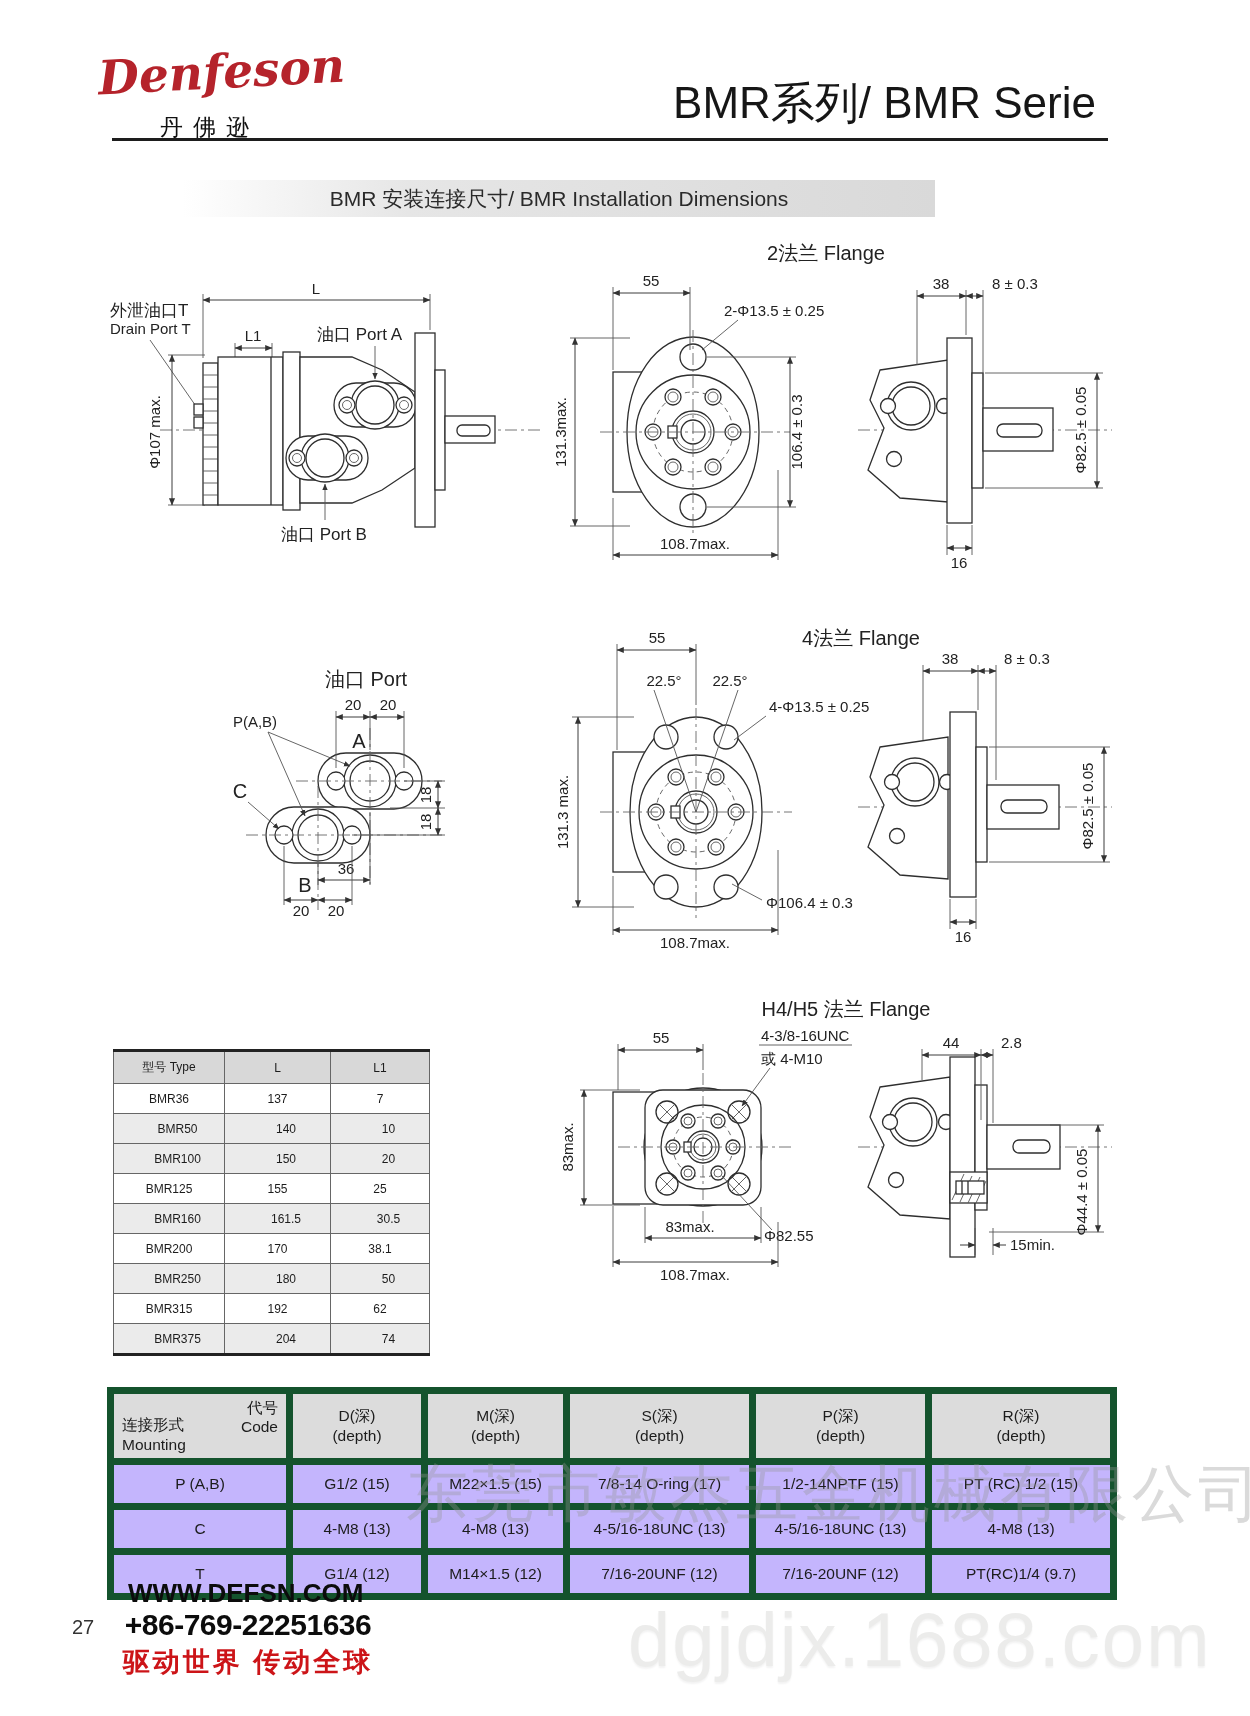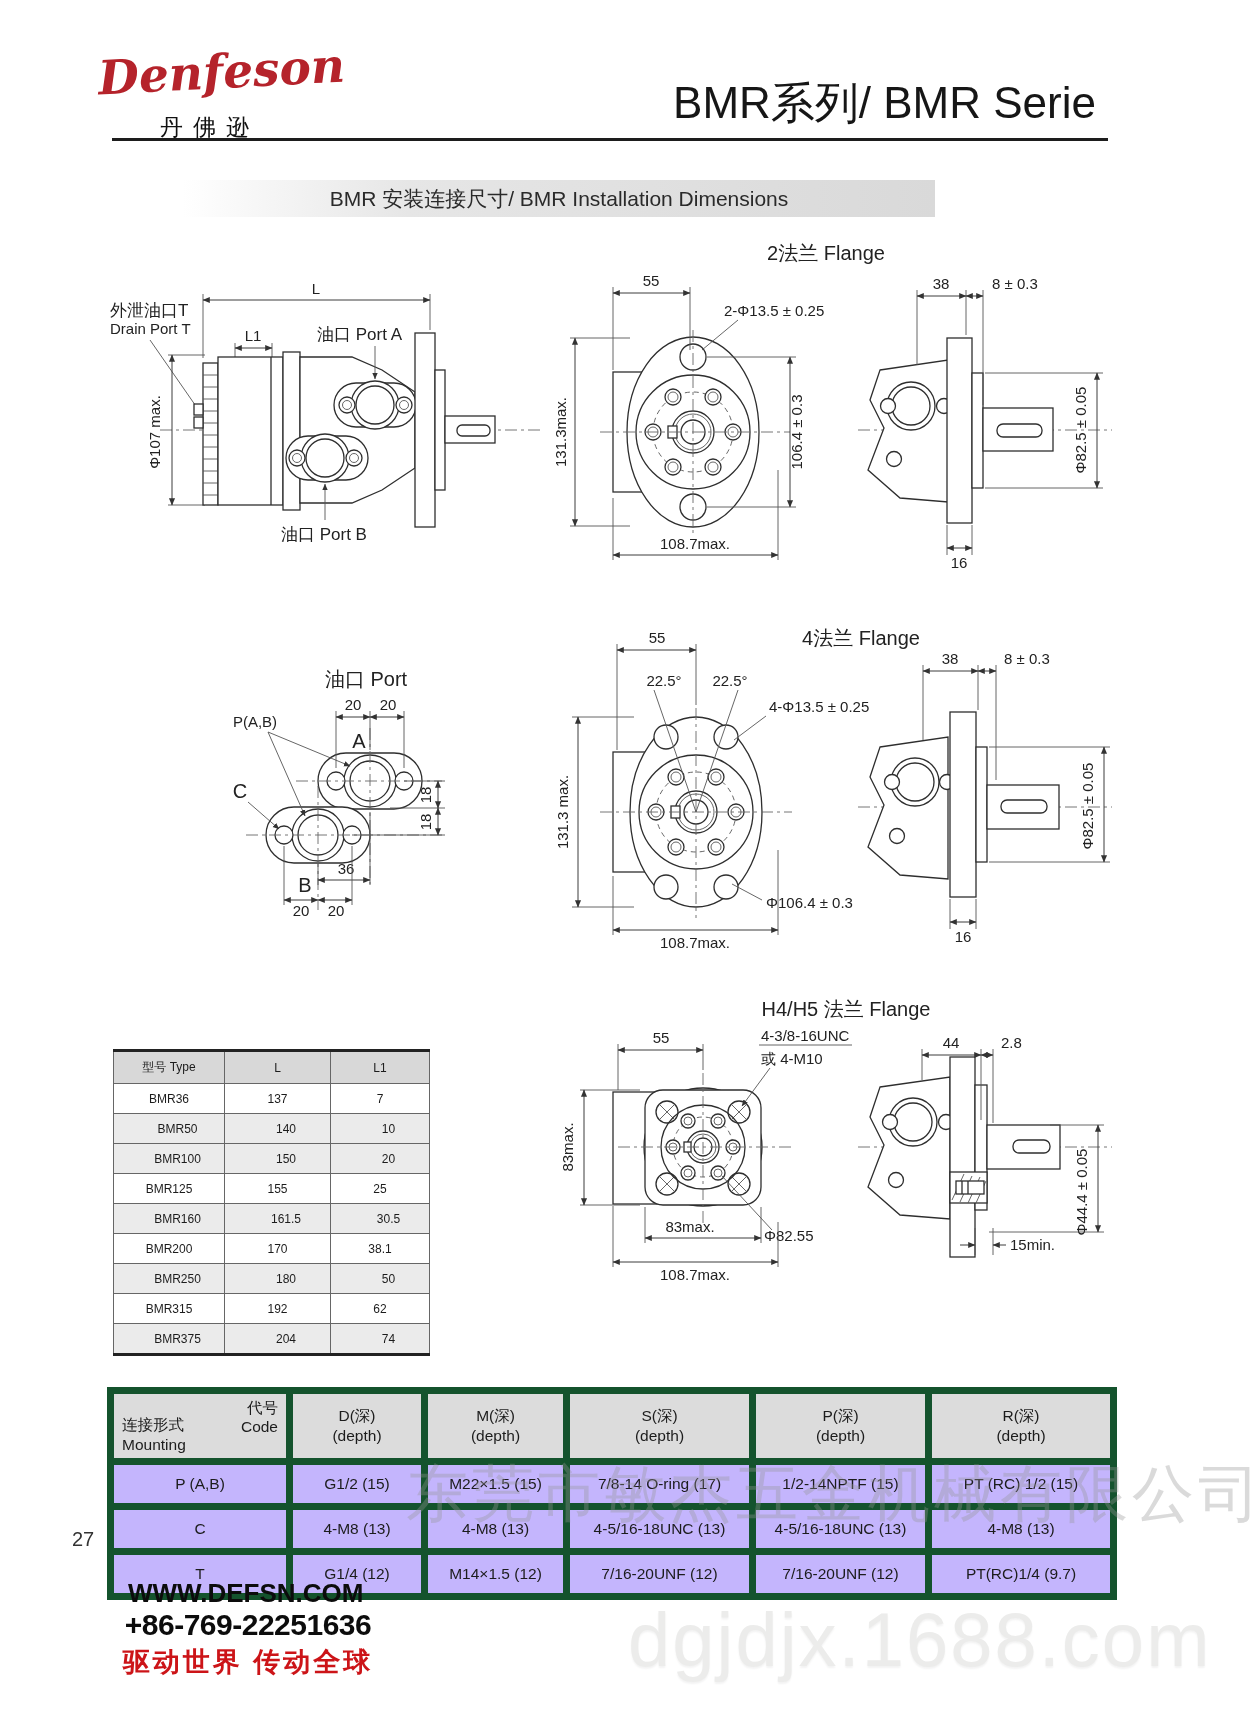--- a/index.html
+++ b/index.html
@@ -51,21 +51,21 @@
   #wm-company{left:358px;top:1452px;font-size:62px;letter-spacing:4px;white-space:nowrap;
               color:rgba(150,150,150,0.35);pointer-events:none;margin-left:48px;}
   #wm-shop{left:628px;top:1596px;font-size:76px;letter-spacing:2px;white-space:nowrap;
            color:#ececeb;text-shadow:0 2px 2px rgba(0,0,0,0.05);pointer-events:none;}
   
   #footer-site{left:128px;top:1578px;width:240px;text-align:left;font-size:26px;font-weight:bold;color:#0c0c0c;}
   #footer-phone{left:108px;top:1608px;width:280px;text-align:center;font-size:30px;font-weight:bold;
                 letter-spacing:-0.5px;color:#0c0c0c;}
   #footer-slogan{left:108px;top:1644px;width:280px;text-align:center;font-size:27px;font-weight:bold;
                 letter-spacing:3px;color:#cc1418;}
-  #page-num{left:72px;top:1528px;font-size:20px;color:#333;}
+  #page-num{left:72px;top:1616px;font-size:20px;color:#333;}
 </style>
 </head>
 <body>
 
 <div id="page">
 
   <div class="abs" id="logo-script">Denfeson</div>
   <div class="abs" id="logo-cn">丹佛逊</div>
   <div class="abs" id="doc-title">BMR系列/ BMR Serie</div>
   <div class="abs" id="header-rule"></div>

